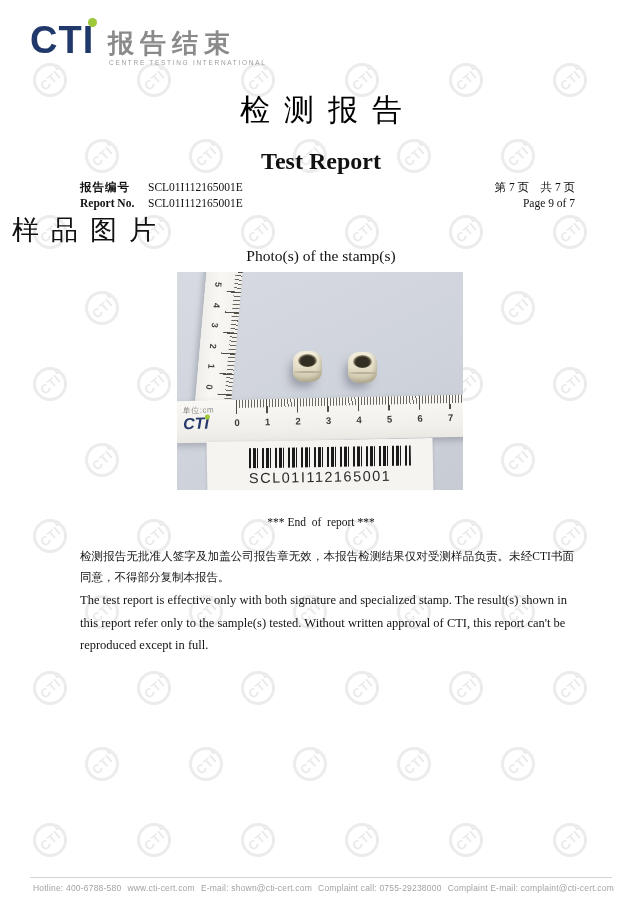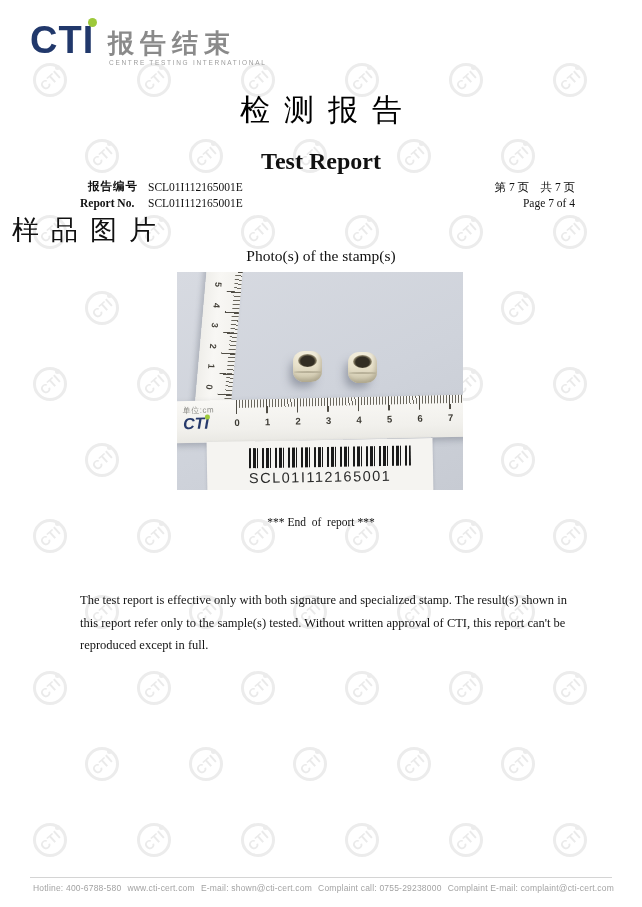--- a/index.html
+++ b/index.html
@@ -34,21 +34,21 @@
     font-size:6.5px; color:#9d9d9d; letter-spacing:1.7px; }
 
   
   .title-cn { position:absolute; top:90px; left:0; width:100%; text-align:center;
     font-size:30px; letter-spacing:14px; padding-left:14px; color:#000; }
   .title-en { position:absolute; top:128px; left:0; width:100%; text-align:center;
     font-size:24px; font-weight:bold;margin-top:20px; }
 
   
   .meta { font-size:11.5px; line-height:16px; }
-  .m-label-cn { position:absolute; left:88px; top:179px; font-weight:bold; letter-spacing:1px;font-family:Liberation Mono, monospace; }
+  .m-label-cn { position:absolute; left:80px; top:179px; font-weight:bold; letter-spacing:1px; }
   .m-label-en { position:absolute; left:80px; top:195px; font-weight:bold; }
   .m-val1 { position:absolute; left:148px; top:179px; }
   .m-val2 { position:absolute; left:148px; top:195px; }
   .m-page-cn { position:absolute; top:179px; right:67px; white-space:pre; }
   .m-page-en { position:absolute; top:195px; right:67px; }
 
   
   .sec-cn { position:absolute; top:212px; left:0; width:100%; 
     font-size:27px; letter-spacing:12px; padding-left:12px; }
   .sec-en { position:absolute; top:247px; left:0; width:100%; text-align:center; font-size:15.5px; }
@@ -320,21 +320,21 @@
     <div class="logo-en">CENTRE TESTING INTERNATIONAL</div>
 
     <div class="title-cn">检测报告</div>
     <div class="title-en">Test Report</div>
 
     <div class="meta m-label-cn">报告编号</div>
     <div class="meta m-label-en">Report No.</div>
     <div class="meta m-val1">SCL01I112165001E</div>
     <div class="meta m-val2">SCL01I112165001E</div>
     <div class="meta m-page-cn">第 7 页    共 7 页</div>
-    <div class="meta m-page-en">Page 7 of 4</div>
+    <div class="meta m-page-en">Page 9 of 7</div>
 
     <div class="sec-cn">样品图片</div>
     <div class="sec-en">Photo(s) of the stamp(s)</div>
 
     <div class="photo">
 
       <div class="vruler">
         <div class="mmticks"></div>
         <div class="cmticks"></div>
         <span class="vnum" style="top:14px">5</span>
@@ -368,20 +368,21 @@
 
       <div class="bc-label">
         <div class="barcode"></div>
         <div class="bc-text">SCL01I112165001</div>
       </div>
 
     </div>
 
     <div class="end-en">*** End  of  report ***</div>
 
+    <div class="disc-cn">检测报告无批准人签字及加盖公司报告章无效，本报告检测结果仅对受测样品负责。未经CTI书面同意，不得部分复制本报告。</div>
     <div class="disc-en">The test report is effective only with both signature and specialized stamp. The result(s) shown in this report refer only to the sample(s) tested. Without written approval of CTI, this report can't be reproduced except in full.</div>
 
     <div class="footer-rule"></div>
     <div class="footer">
       <span>Hotline: 400-6788-580</span>
       <span>www.cti-cert.com</span>
       <span>E-mail: shown@cti-cert.com</span>
       <span>Complaint call: 0755-29238000</span>
       <span>Complaint E-mail: complaint@cti-cert.com</span>
     </div>

